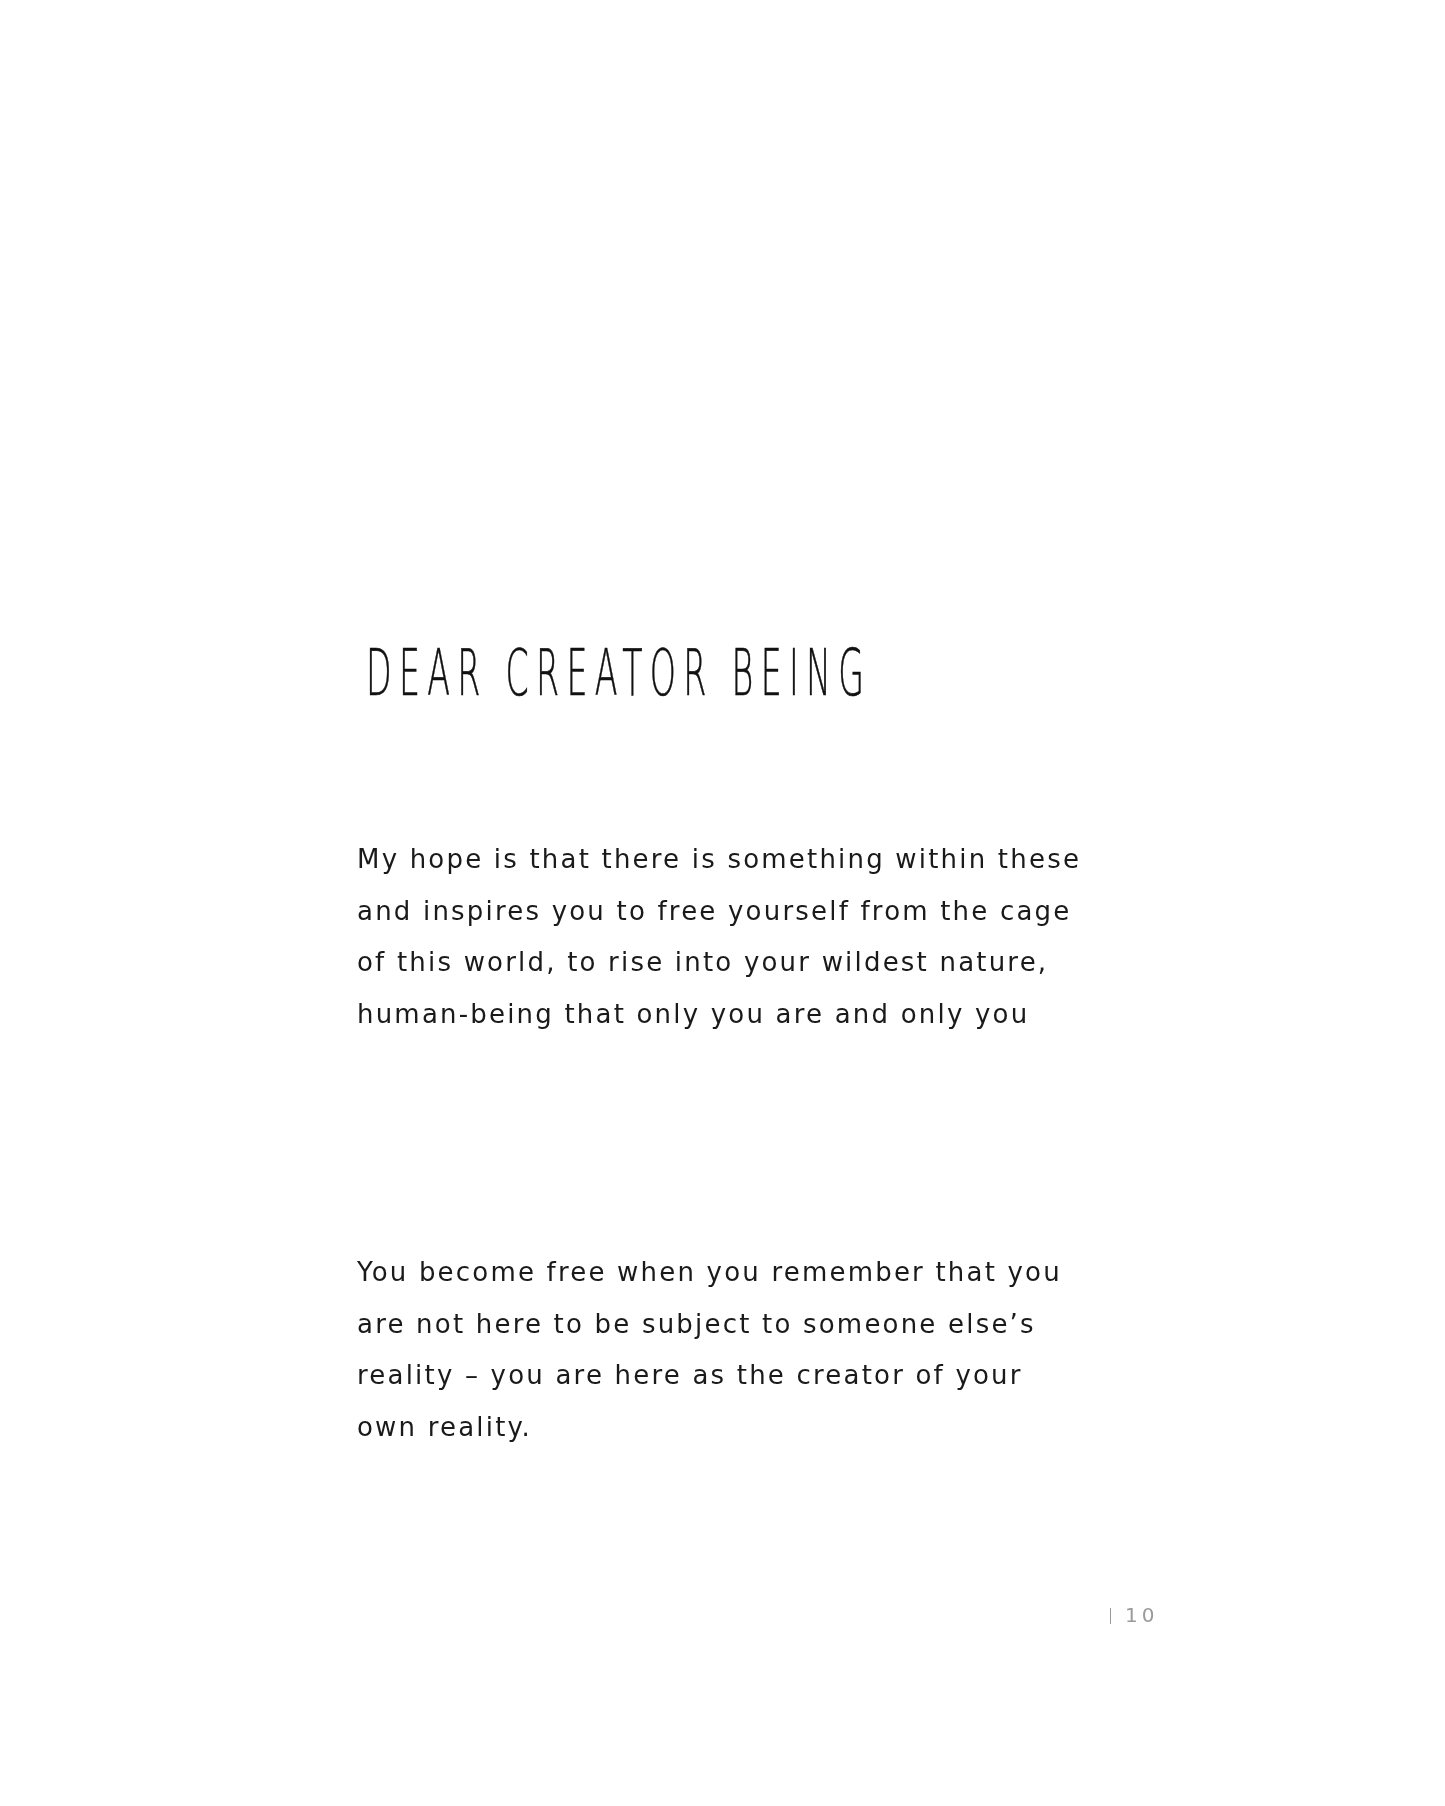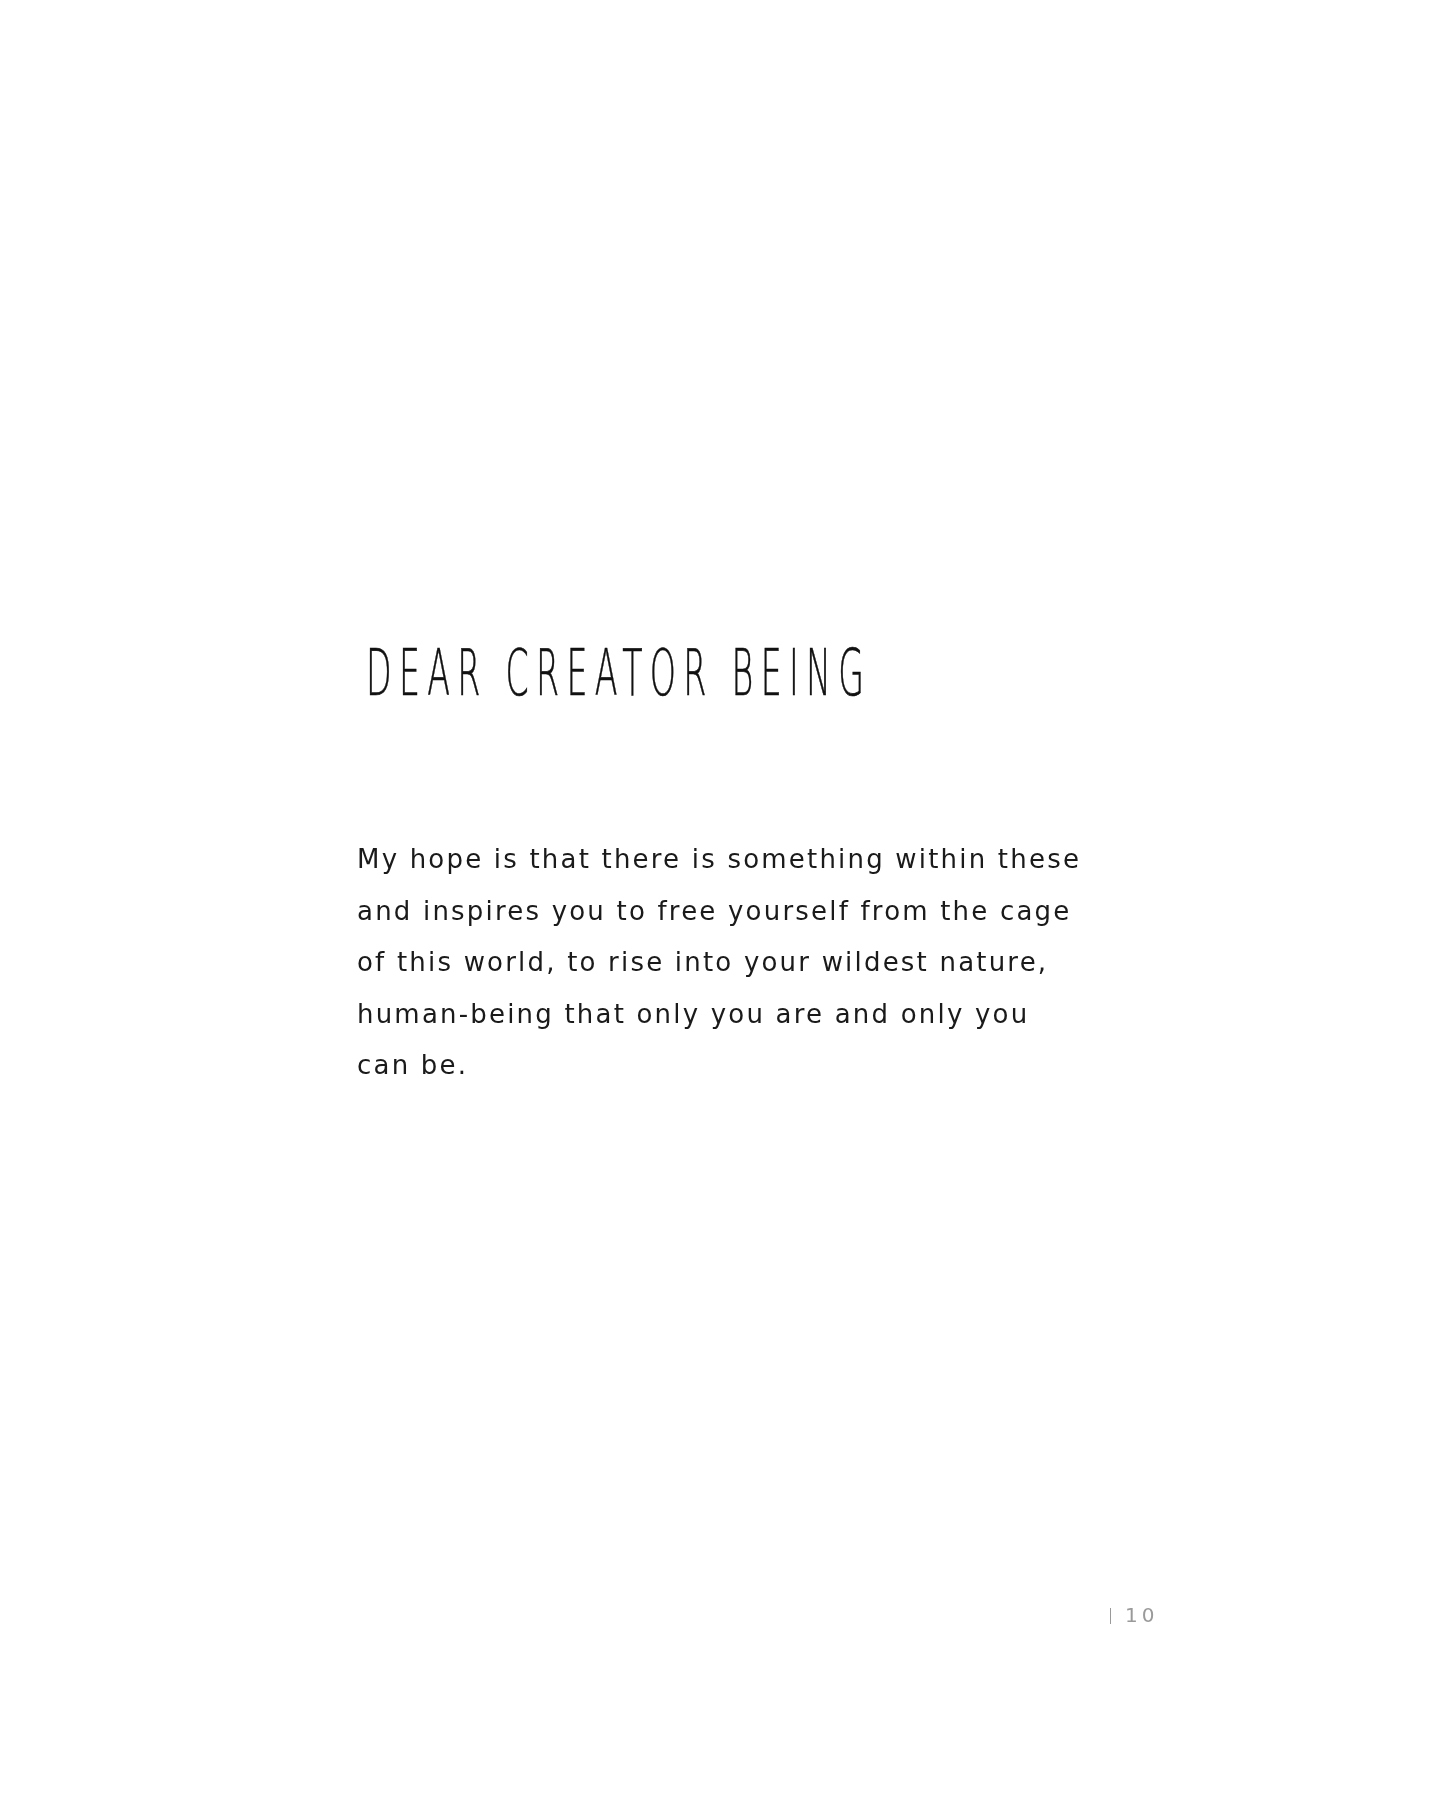--- a/index.html
+++ b/index.html
@@ -79,21 +79,26 @@
 
 <div class="page">
 
   <h1 class="title">DEAR CREATOR BEING</h1>
 
   <p class="body-text para-1">
     <span class="line">My hope is that there is something within these</span>
     <span class="line">and inspires you to free yourself from the cage</span>
     <span class="line">of this world, to rise into your wildest nature,</span>
     <span class="line">human-being that only you are and only you</span>
-    <span class="line">can be.</span>
   </p>
 
+  <p class="body-text para-2">
+    <span class="line">You become free when you remember that you</span>
+    <span class="line">are not here to be subject to someone else’s</span>
+    <span class="line">reality – you are here as the creator of your</span>
+    <span class="line">own reality.</span>
+  </p>
 
   <div class="page-number">
     <span class="sep"></span><span>10</span>
   </div>
 
 </div>
 
 </body></html>

